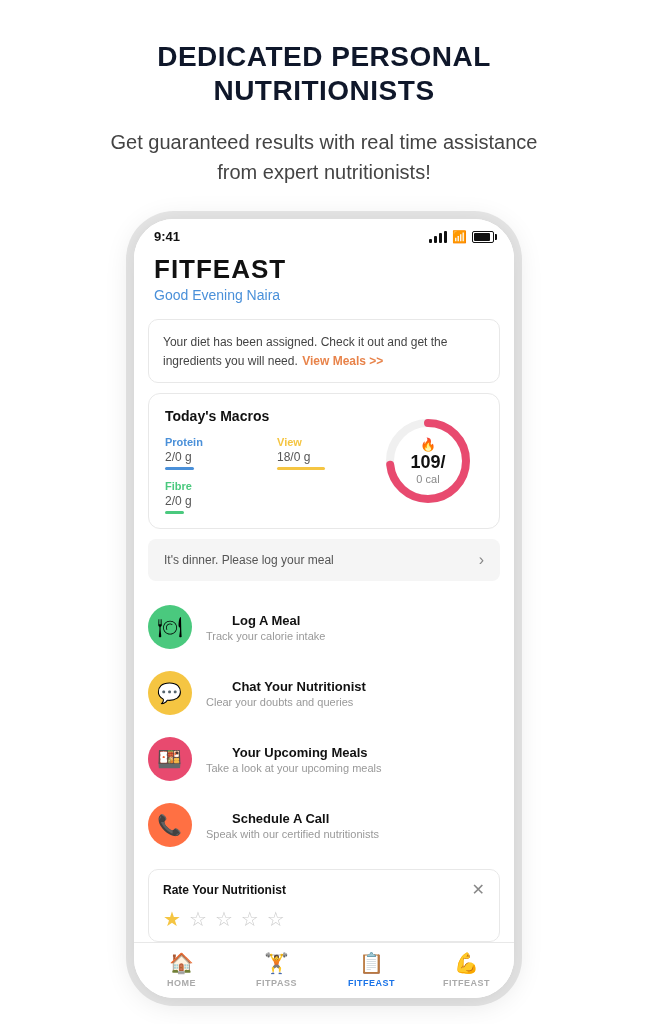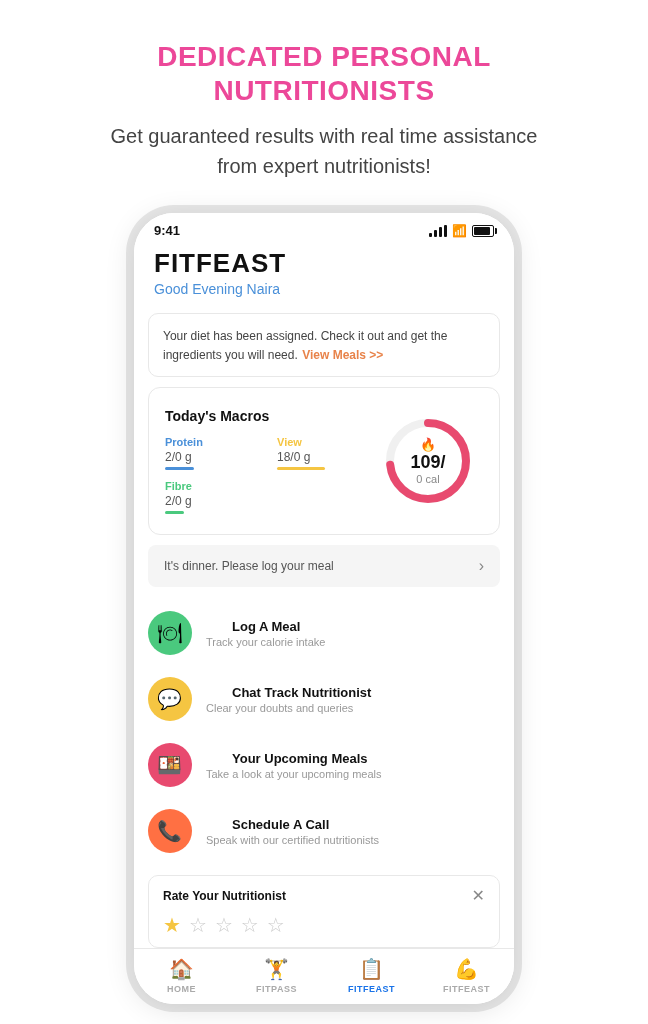--- a/index.html
+++ b/index.html
@@ -11,24 +11,24 @@
       display: flex;
       flex-direction: column;
       align-items: center;
       padding: 40px 20px 20px;
     }
 
     .page-title {
       font-size: 28px;
       font-weight: 900;
       text-align: center;
-      color: #ec4899;
+      color: #0f172a;
       line-height: 1.2;
       text-transform: uppercase;
-      margin-bottom: 14px;
+      margin-bottom: 20px;
       letter-spacing: 0.5px;
     }
 
     .page-subtitle {
       font-size: 20px;
       color: #444;
       text-align: center;
       line-height: 1.5;
       margin-bottom: 32px;
     }
@@ -151,21 +151,21 @@
       font-weight: 600;
       font-size: 12px;
     }
 
     
     .macros-card {
       margin: 0 14px 10px;
       background: #fff;
       border: 1px solid #e8e8e8;
       border-radius: 12px;
-      padding: 20px 16px;
+      padding: 14px 16px;
       display: flex;
       align-items: center;
       justify-content: space-between;
     }
     .macros-left {
       flex: 1;
     }
     .macros-title {
       font-size: 14px;
       font-weight: 700;
@@ -449,21 +449,21 @@
         <div class="menu-icon-circle icon-green">🍽</div>
         <div class="menu-item-text">
           <div class="menu-item-title">Log A Meal</div>
           <div class="menu-item-subtitle">Track your calorie intake</div>
         </div>
       </div>
 
       <div class="menu-item">
         <div class="menu-icon-circle icon-yellow">💬</div>
         <div class="menu-item-text">
-          <div class="menu-item-title">Chat Track Nutritionist</div>
+          <div class="menu-item-title">Chat Your Nutritionist</div>
           <div class="menu-item-subtitle">Clear your doubts and queries</div>
         </div>
       </div>
 
       <div class="menu-item">
         <div class="menu-icon-circle icon-pink">🍱</div>
         <div class="menu-item-text">
           <div class="menu-item-title">Your Upcoming Meals</div>
           <div class="menu-item-subtitle">Take a look at your upcoming meals</div>
         </div>

